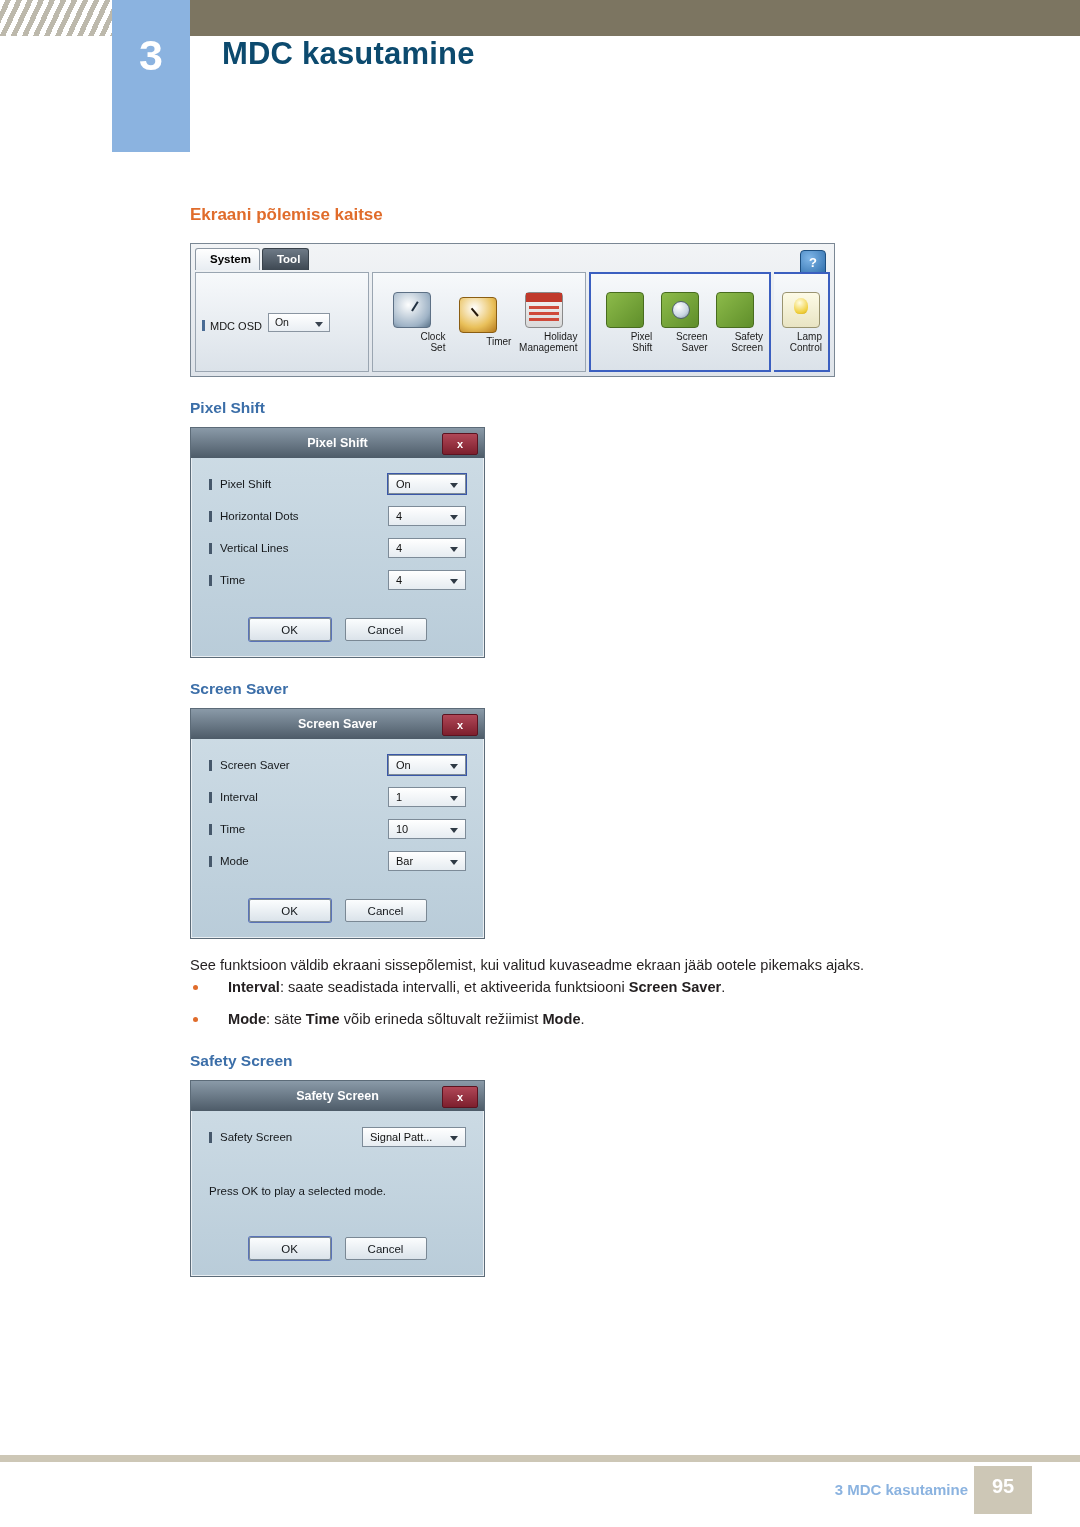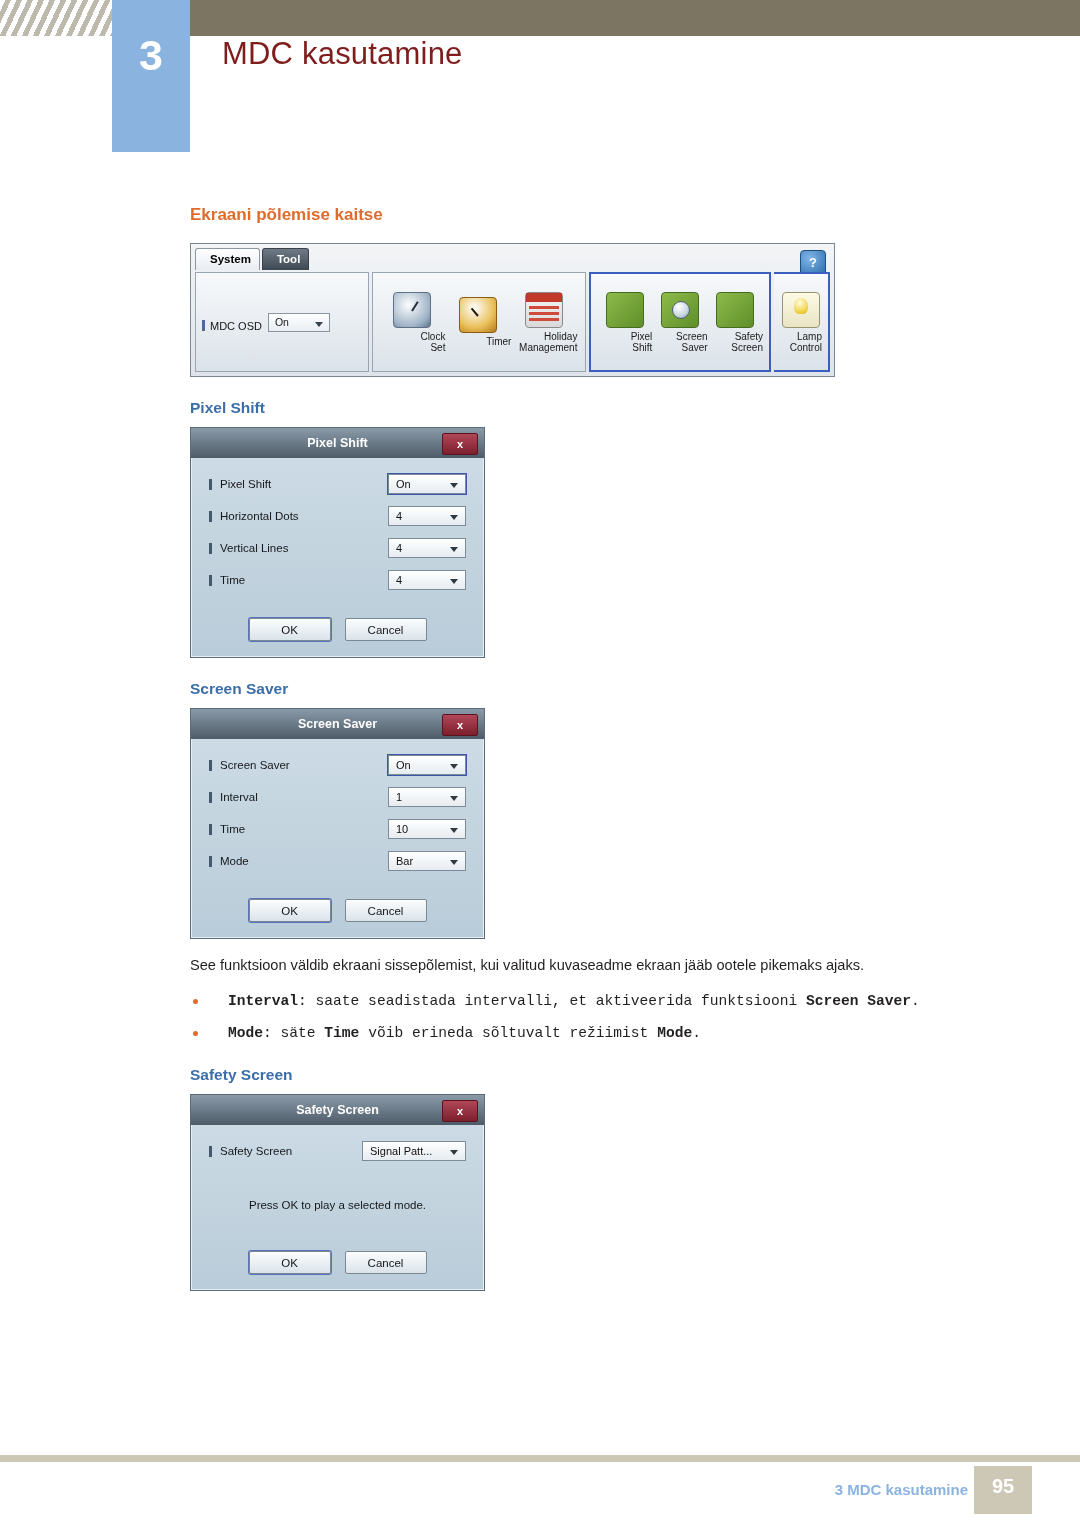--- a/index.html
+++ b/index.html
@@ -45,23 +45,23 @@
     font-size: 43px;
     font-weight: bold;
     text-align: center;
     line-height: 110px;
     font-family: "Liberation Sans", sans-serif;
   }
   .chapter-title {
     position: absolute;
     top: 36px;
     left: 222px;
-    color: #7f1d1d;
+    color: #0c4a6e;
     font-size: 31px;
-    font-weight: normal;
+    font-weight: bold;
     letter-spacing: 0.2px;
   }
 
   
   .content {
     position: absolute;
     top: 205px;
     left: 190px;
     width: 800px;
   }
@@ -78,23 +78,22 @@
     margin: 22px 0 10px 0;
   }
   .body-text {
     color: #231f20;
     font-size: 14.6px;
     line-height: 1.5;
     margin: 16px 0 0 0;
   }
   ul.bullets {
     list-style: none;
-    margin: 14px 0 0 0;
+    margin: 0 0 0 0;
     padding: 0;
-    font-family: Liberation Mono, monospace;
   }
   ul.bullets li {
     position: relative;
     padding-left: 38px;
     margin-bottom: 11px;
     font-size: 14.6px;
     color: #231f20;
     line-height: 1.45;
   }
   ul.bullets li:before {
@@ -328,21 +327,21 @@
     color: #13171b;
     text-align: center;
     line-height: 22px;
     border-radius: 2px;
     box-sizing: border-box;
   }
   .btn.primary { box-shadow: 0 0 0 1px #5a73b8; }
   .note-text {
     font-size: 11.5px;
     color: #15181b;
-    text-align: center;
+    text-align: left;
     padding: 26px 0 24px 0;
   }
 
   
   .footer {
     position: absolute;
     left: 0;
     top: 1455px;
     width: 1080px;
     height: 7px;

